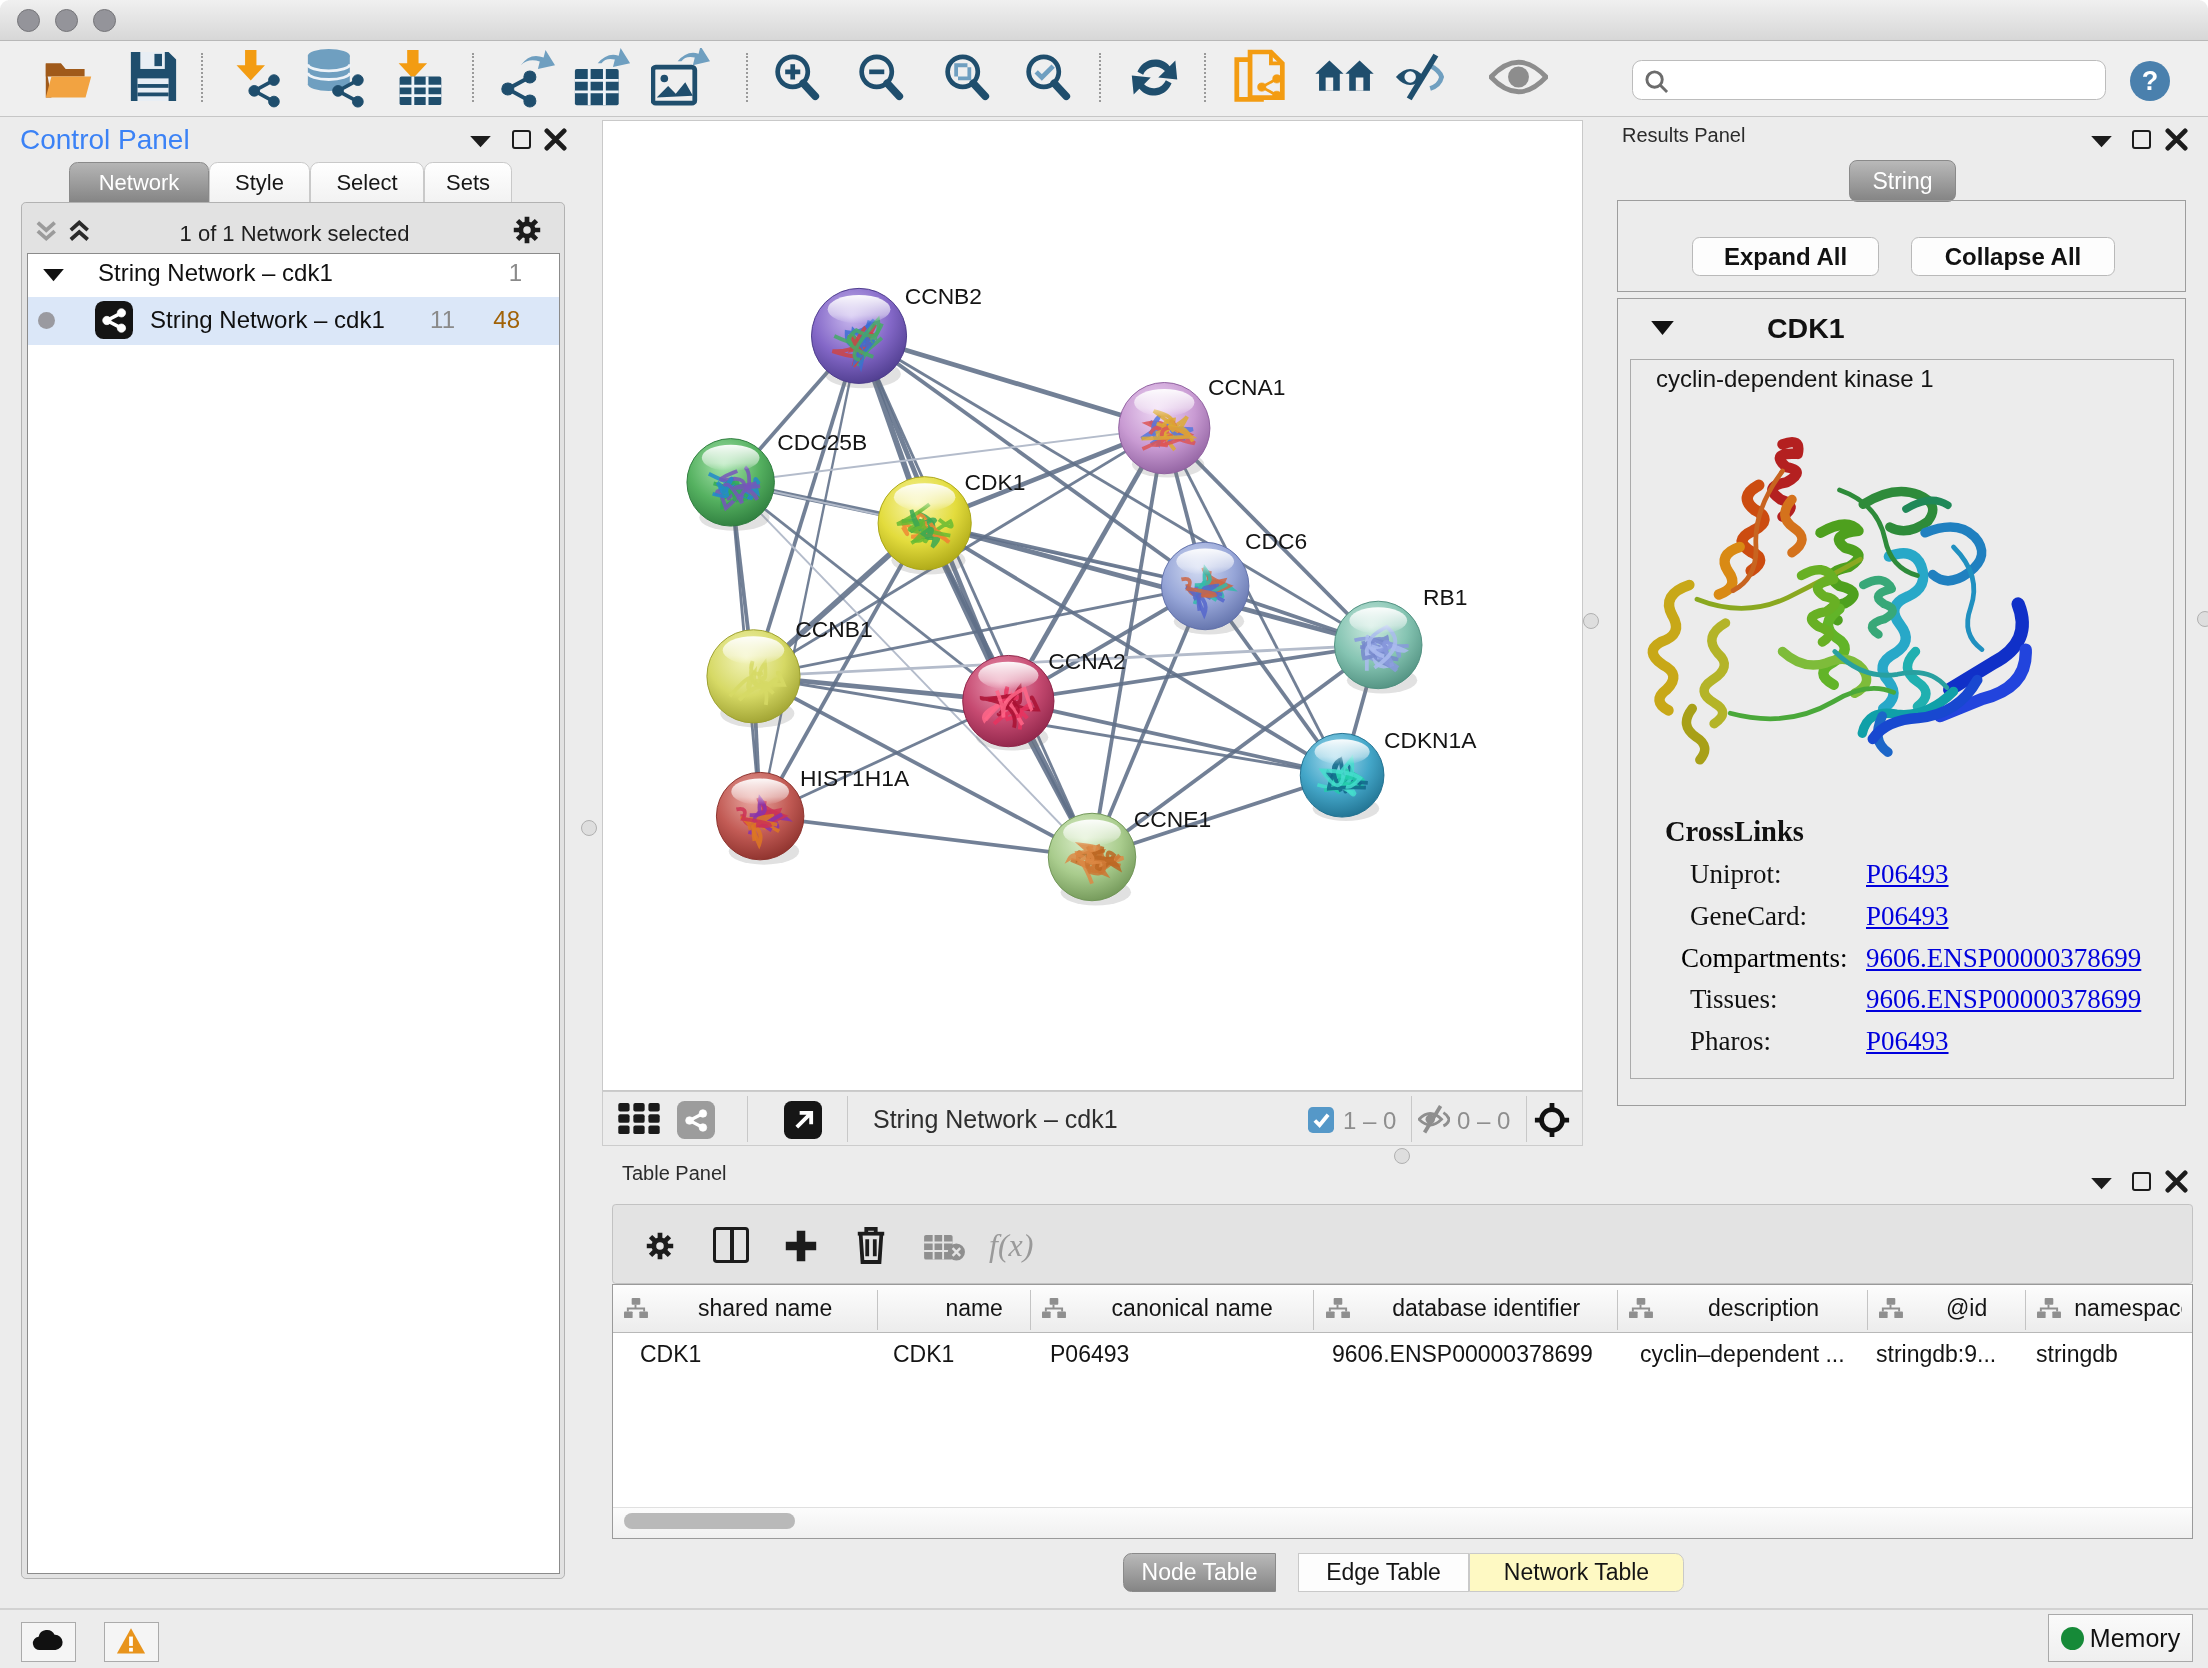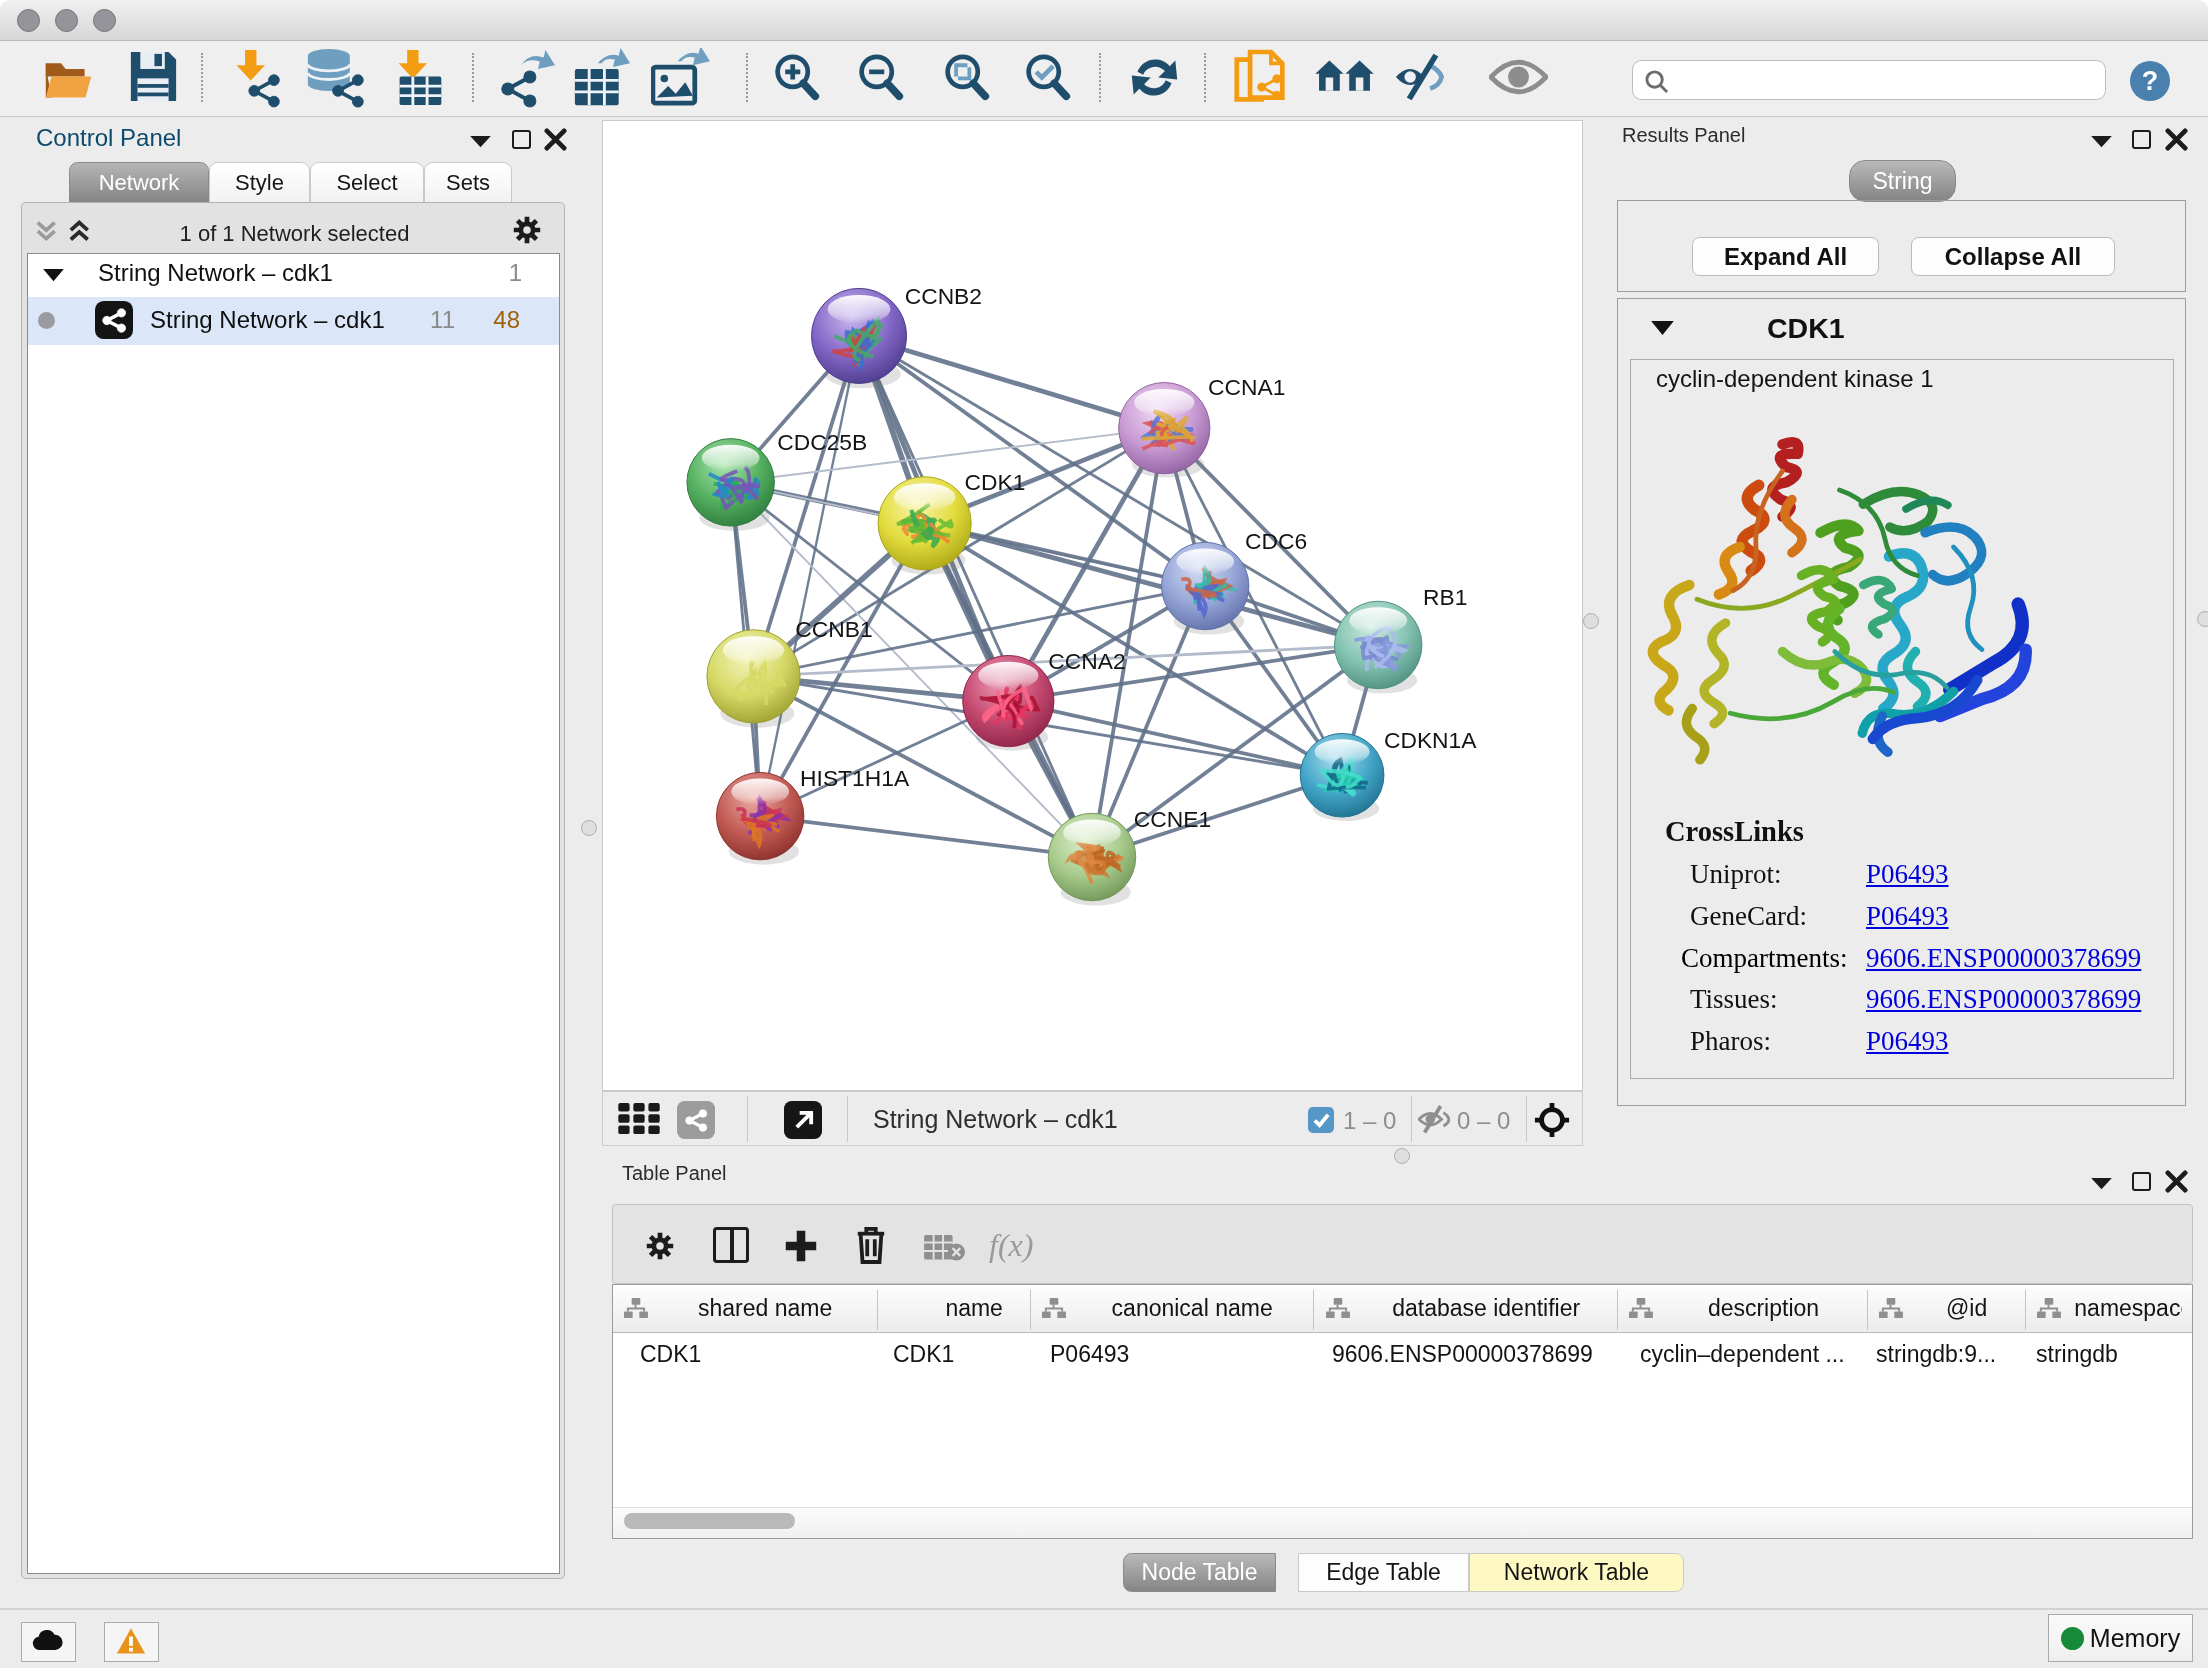--- a/index.html
+++ b/index.html
@@ -148,21 +148,21 @@
 <circle cx="31" cy="23" r="11" fill="#8d8d8d"></circle>
 </svg>
 <div class="abs" style="left:1632px;top:60px;width:474px;height:40px;background:#fff;border:1.9px solid #bcbcbc;border-radius:9.5px">
 <svg class="abs" style="left:11.4px;top:7.6px" width="25" height="25" viewBox="0 0 26 26">
       <circle cx="11" cy="11" r="8" fill="none" stroke="#6c6c6c" stroke-width="3"></circle>
       <path d="M17 17 L24 24" stroke="#6c6c6c" stroke-width="3"></path>
     </svg>
 </div>
 <div class="abs" style="left:2130px;top:61px;width:40px;height:40px;border-radius:50%;background:#4a80ad;color:#fff;font-weight:bold;font-size:27px;text-align:center;line-height:40px">?</div>
 
-<div class="abs" style="left:36px;top:124px;font-size:24px;color:#0c4a6e">Control Panel</div>
+<div class="abs" style="left:20px;top:124px;font-size:28px;color:#3b82f6">Control Panel</div>
 
 <svg class="abs" style="left:468px;top:134px" width="25" height="15" viewBox="0 0 26 16">
     <path d="M2 2 h22 l-11 12 z" fill="#1c1c1c"></path>
   </svg>
 <div class="abs" style="left:512px;top:130px;width:19px;height:19px;border:2.9px solid #1c1c1c;border-radius:2.9px"></div>
 <svg class="abs" style="left:544px;top:128px" width="23" height="23" viewBox="0 0 24 24">
     <path d="M3 3 L21 21 M21 3 L3 21" stroke="#1c1c1c" stroke-width="5" stroke-linecap="round"></path>
   </svg>
 <div class="abs" style="left:69px;top:162px;width:140px;height:41px;background:linear-gradient(#b5b5b5,#858585);color:#fff;border:1px solid #8a8a8a;border-radius:8.6px 8.6px 0 0;font-size:22px;text-align:center;line-height:39px">Network</div>
 <div class="abs" style="left:209px;top:162px;width:101px;height:41px;background:linear-gradient(#ffffff,#f2f2f2);color:#161616;border:1px solid #c9c9c9;border-radius:8.6px 8.6px 0 0;font-size:22px;text-align:center;line-height:39px">Style</div>
@@ -520,21 +520,21 @@
 <div class="abs" style="left:2197px;top:611px;width:16px;height:16px;border-radius:50%;background:#dedede;border:1px solid #b0b0b0"></div>
 <div class="abs" style="left:1622px;top:124px;font-size:20px;color:#2b2b2b">Results Panel</div>
 
 <svg class="abs" style="left:2089px;top:134px" width="25" height="15" viewBox="0 0 26 16">
     <path d="M2 2 h22 l-11 12 z" fill="#1c1c1c"></path>
   </svg>
 <div class="abs" style="left:2132px;top:130px;width:19px;height:19px;border:2.9px solid #1c1c1c;border-radius:2.9px"></div>
 <svg class="abs" style="left:2165px;top:128px" width="23" height="23" viewBox="0 0 24 24">
     <path d="M3 3 L21 21 M21 3 L3 21" stroke="#1c1c1c" stroke-width="5" stroke-linecap="round"></path>
   </svg>
-<div class="abs" style="left:1849px;top:160px;width:107px;height:42px;background:linear-gradient(#b9b9b9,#848484);border:1px solid #8a8a8a;border-radius:16px;color:#fff;font-size:23px;text-align:center;line-height:40px">String</div>
+<div class="abs" style="left:1849px;top:160px;width:107px;height:42px;background:linear-gradient(#b9b9b9,#848484);border:1px solid #8a8a8a;border-radius:8px;color:#fff;font-size:23px;text-align:center;line-height:40px">String</div>
 <div class="abs" style="left:1617px;top:200px;width:569px;height:92px;border:1.9px solid #9d9d9d"></div>
 <div class="abs" style="left:1692px;top:237px;width:187px;height:39px;background:#fdfdfd;border:1px solid #b9b9b9;border-radius:7.6px;font-size:24px;font-weight:bold;color:#111;text-align:center;line-height:37px">Expand All</div>
 <div class="abs" style="left:1911px;top:237px;width:204px;height:39px;background:#fdfdfd;border:1px solid #b9b9b9;border-radius:7.6px;font-size:24px;font-weight:bold;color:#111;text-align:center;line-height:37px">Collapse All</div>
 <div class="abs" style="left:1617px;top:298px;width:569px;height:808px;border:1.9px solid #9d9d9d"></div>
 <svg class="abs" style="left:1650px;top:320px" width="25" height="17" viewBox="0 0 26 18">
     <path d="M1 1 h24 l-12 15 z" fill="#111"></path>
   </svg>
 <div class="abs" style="left:1767px;top:312px;font-size:28.5px;font-weight:bold;color:#111">CDK1</div>
 <div class="abs" style="left:1630px;top:359px;width:544px;height:720px;border:1px solid #ababab"></div>
 <div class="abs" style="left:1656px;top:365px;font-size:24px;color:#141414">cyclin-dependent kinase 1</div>

